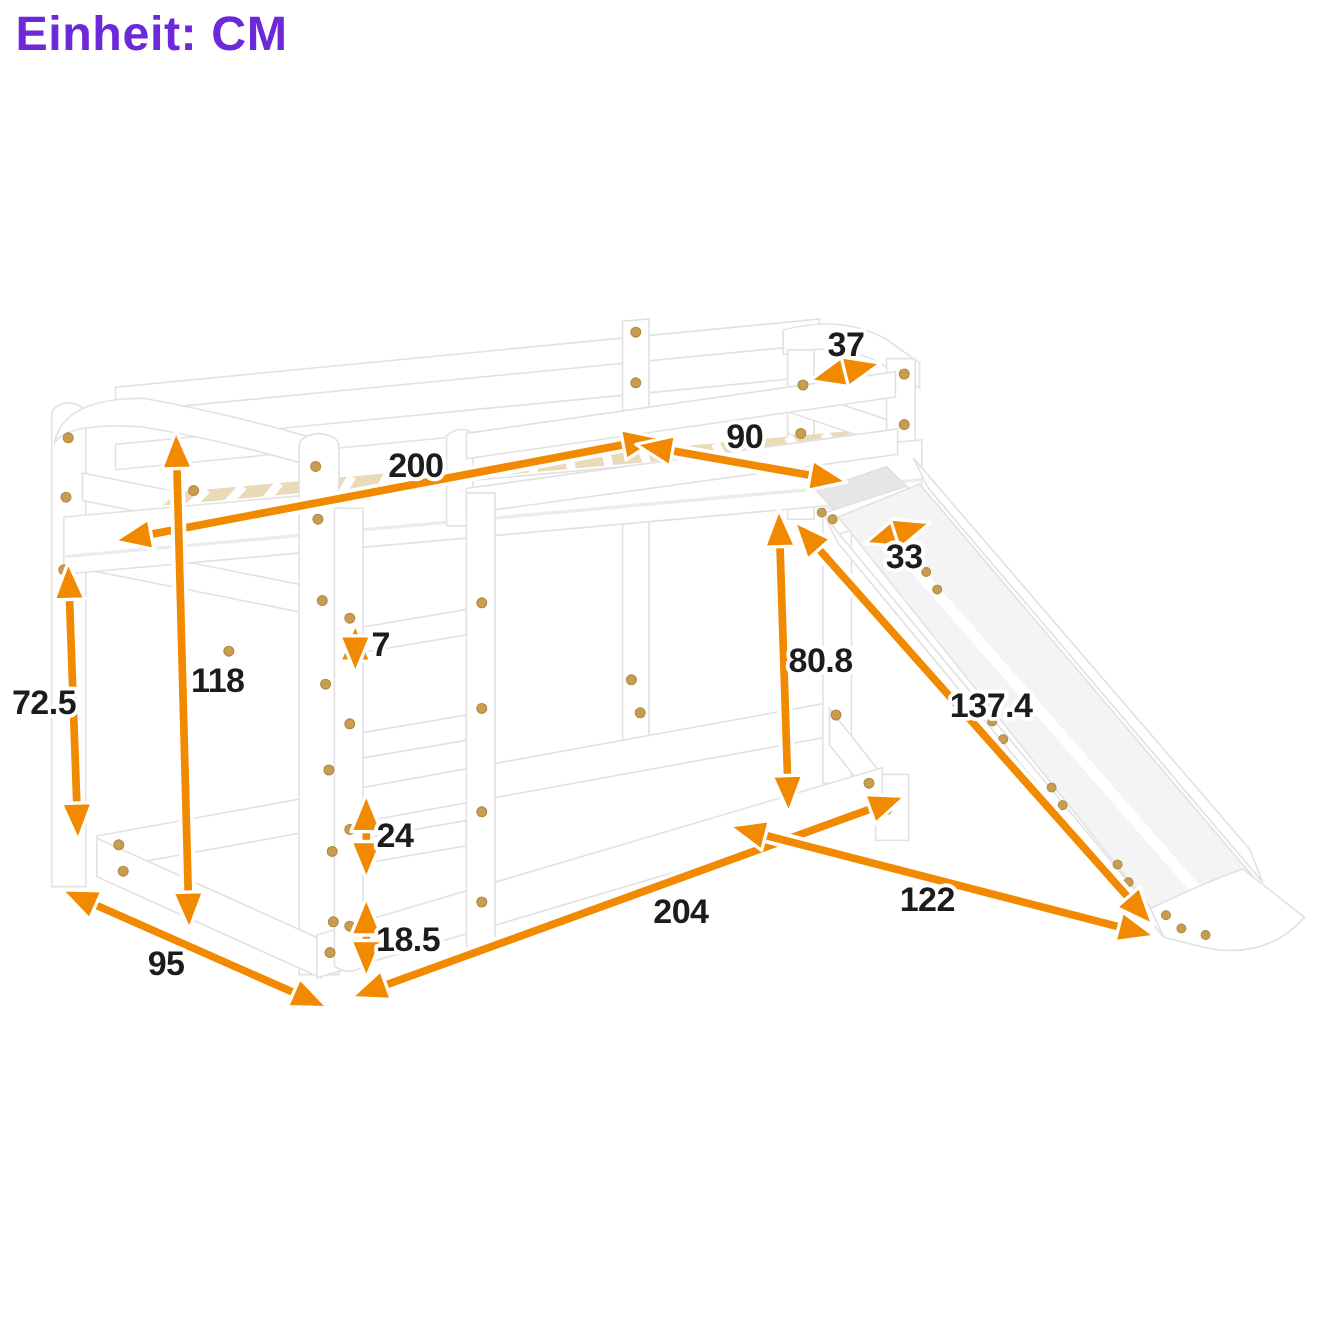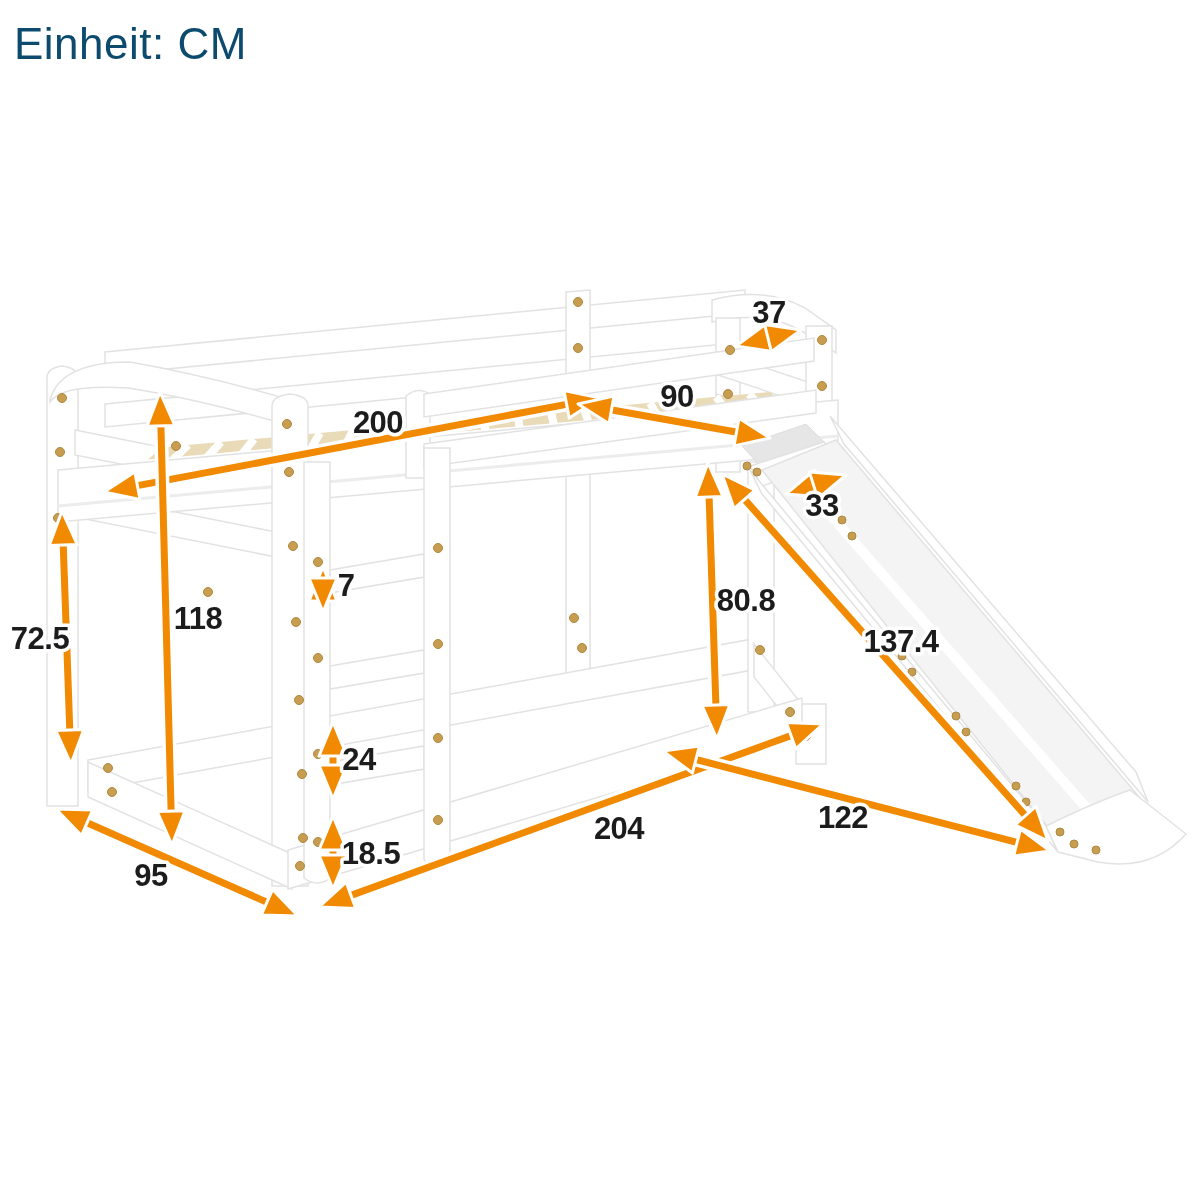--- a/index.html
+++ b/index.html
@@ -1,19 +1,19 @@
 <!DOCTYPE html>
 <html><head>
 <meta charset="utf-8">
 <style>
   html,body{margin:0;padding:0;background:#ffffff;}
   .stage{position:relative;width:1200px;height:1200px;background:#ffffff;overflow:hidden;
          font-family:"Liberation Sans", sans-serif;}
-  .title{position:absolute;left:14px;top:19px;font-size:44px;font-weight:400;
-         color:#0c4a6e;letter-spacing:0.5px;}
+  .title{position:absolute;left:14px;top:6px;font-size:44px;font-weight:700;
+         color:#6d28d9;letter-spacing:0.5px;}
   svg text{font-family:"Liberation Sans", sans-serif;}
   .dim-label{font-size:31px;font-weight:600;fill:#1c1c1c;stroke:#ffffff;stroke-width:7px;
              paint-order:stroke;stroke-linejoin:round;letter-spacing:-0.5px;}
   .wood{fill:#e9dab8;}
   .white-part{fill:#ffffff;stroke:#e2e2e2;stroke-width:1.5;}
   .shade-part{fill:#f4f4f4;stroke:#e2e2e2;stroke-width:1.5;}
   .screw{fill:#c79e50;stroke:#ae8840;stroke-width:1;}
 </style>
 </head>
 <body>

